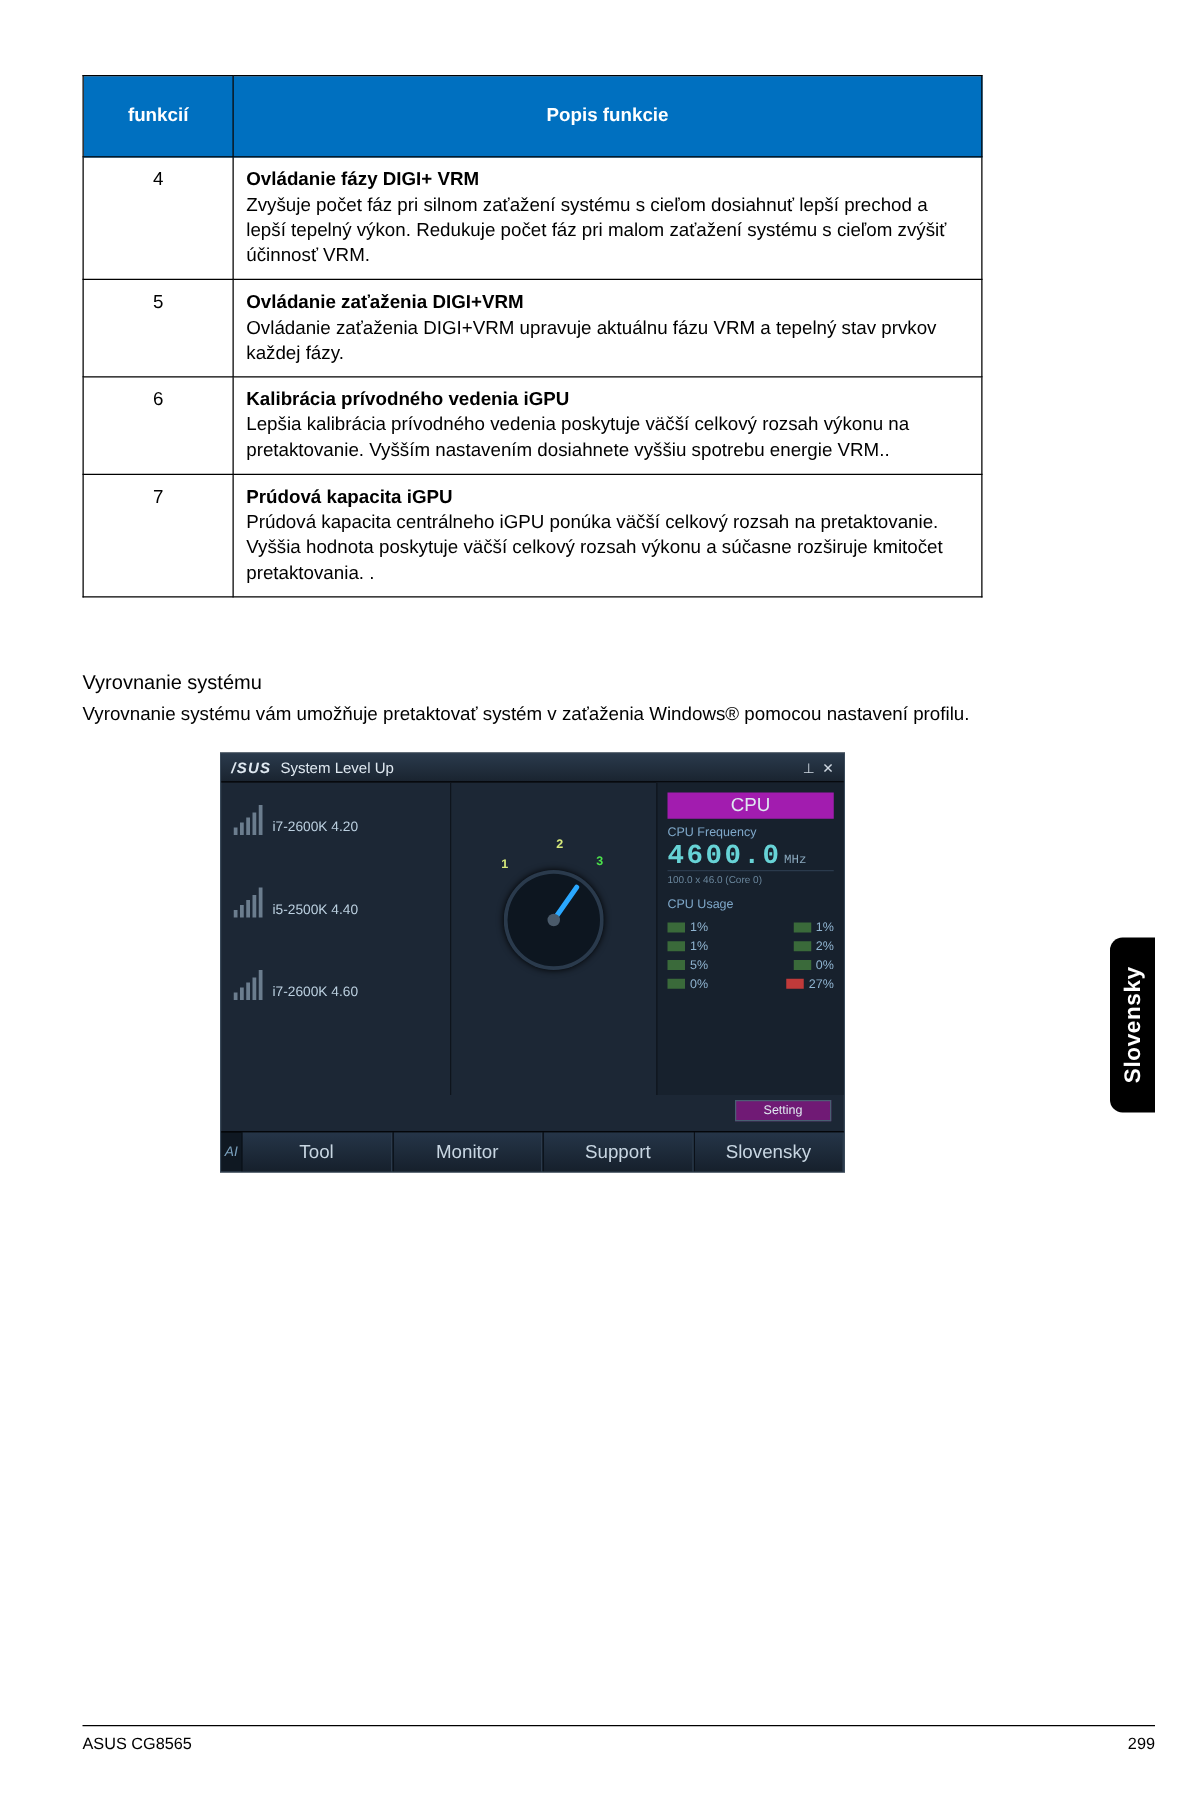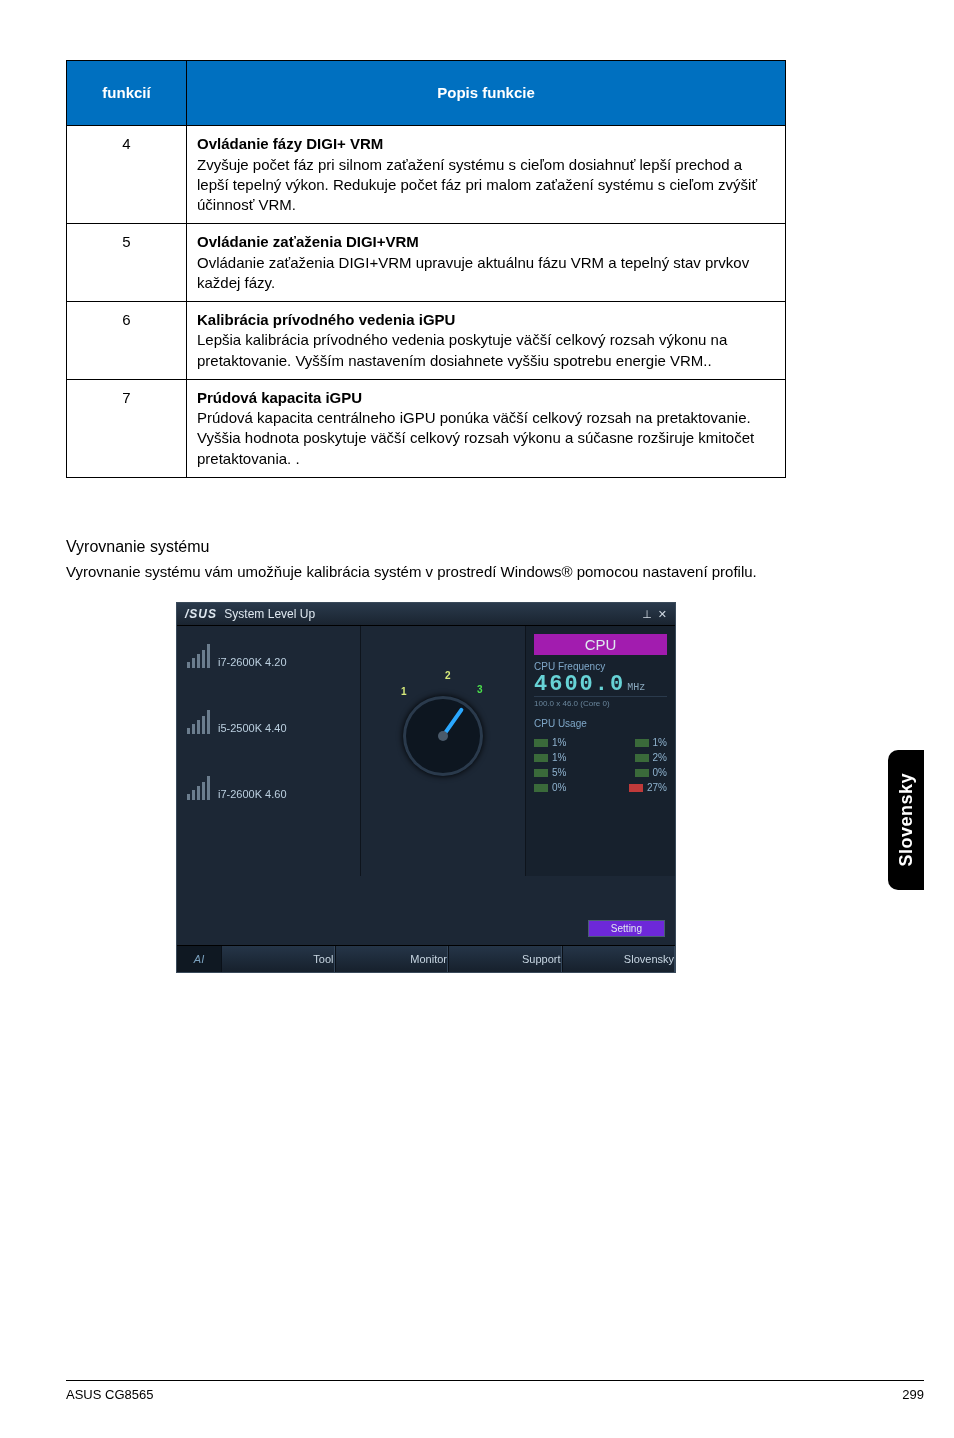--- a/index.html
+++ b/index.html
@@ -223,48 +223,47 @@
     display: inline-block;
     margin-right: 4px;
     vertical-align: middle;
   }
   .slider-row {
     display: flex;
     justify-content: flex-end;
     padding: 4px 10px 8px 10px;
   }
   .slider-lbl {
-    background: #6d28d9;
+    background: #701a75;
     color: #dfe8f0;
     font-size: 10px;
     padding: 2px 22px;
     border: 1px solid #4a5e72;
-    margin-top: 40px;
   }
   .bottom-tabs {
     display: flex;
     border-top: 1px solid #000;
     background: #0f1822;
   }
   .bt-logo {
-    width: 44px;
+    width: 16px;
     display: flex;
     align-items: center;
     justify-content: center;
     color: #7aa0bd;
     font-style: italic;
     font-weight: 400;
   }
   .btab {
     flex: 1;
-    text-align: right;
+    text-align: center;
     padding: 7px 0;
     background: linear-gradient(#253548, #16202c);
     color: #c8d6e2;
-    font-size: 11px;
+    font-size: 15px;
     border-left: 1px solid #0a1018;
     border-right: 1px solid #34465a;
   }
   
   .page-footer {
     position: absolute;
     left: 66px;
     right: 30px;
     bottom: 36px;
     border-top: 1px solid #000;
@@ -313,21 +312,21 @@
         <td>7</td>
         <td>
           <span class="desc-title">Prúdová kapacita iGPU</span>
           <span>Prúdová kapacita centrálneho iGPU ponúka väčší celkový rozsah na pretaktovanie. Vyššia hodnota poskytuje väčší celkový rozsah výkonu a súčasne rozširuje kmitočet pretaktovania.  .</span>
         </td>
       </tr>
     </tbody>
   </table>
 
   <div class="section-heading">Vyrovnanie systému</div>
-  <p class="section-body">Vyrovnanie systému vám umožňuje kalibrácia systém v prostredí Windows® pomocou nastavení profilu.</p>
+  <p class="section-body">Vyrovnanie systému vám umožňuje pretaktovať systém v zaťaženia Windows® pomocou nastavení profilu.</p>
 
   <div class="app-wrap">
     <div class="app">
       <div class="app-titlebar">
         <div class="ttl">
           <span class="brand">/SUS</span>
           <span>System Level Up</span>
         </div>
         <div class="win-ctrls">
           <span>⊥</span>

